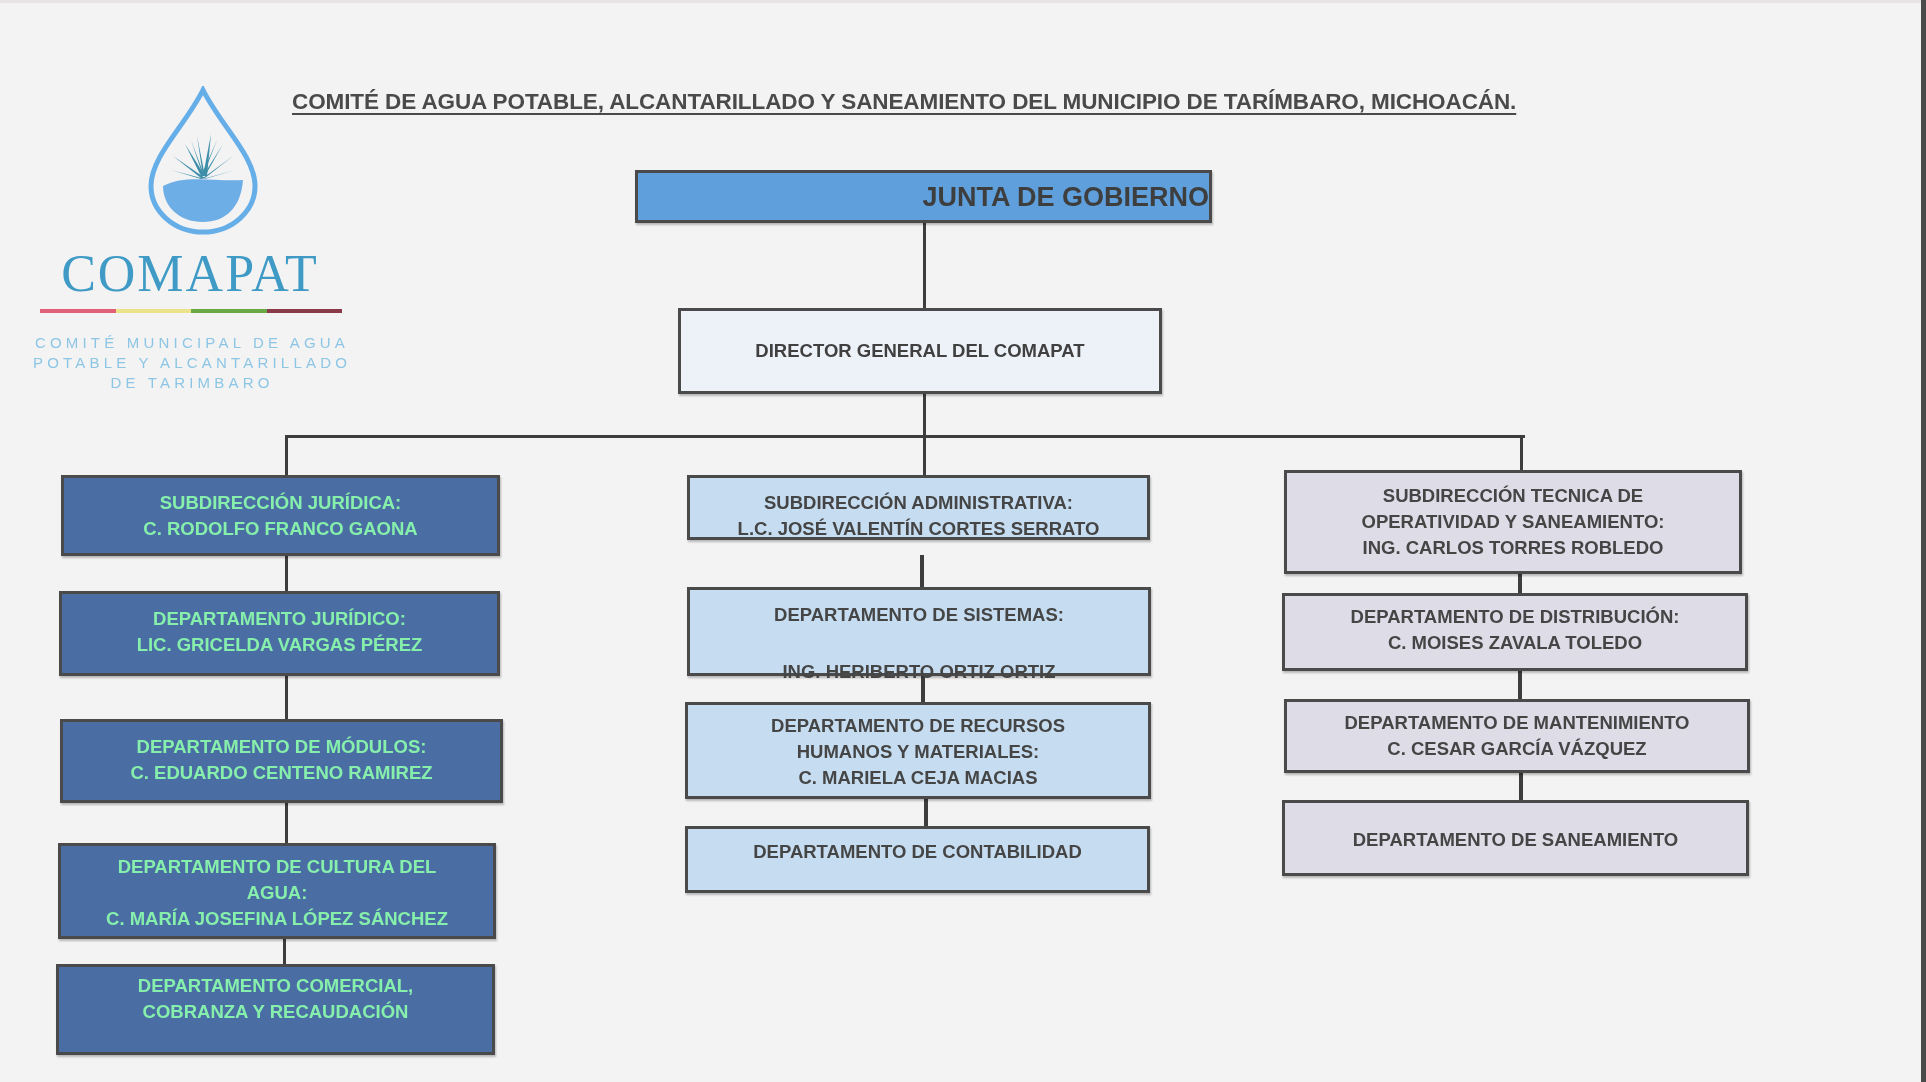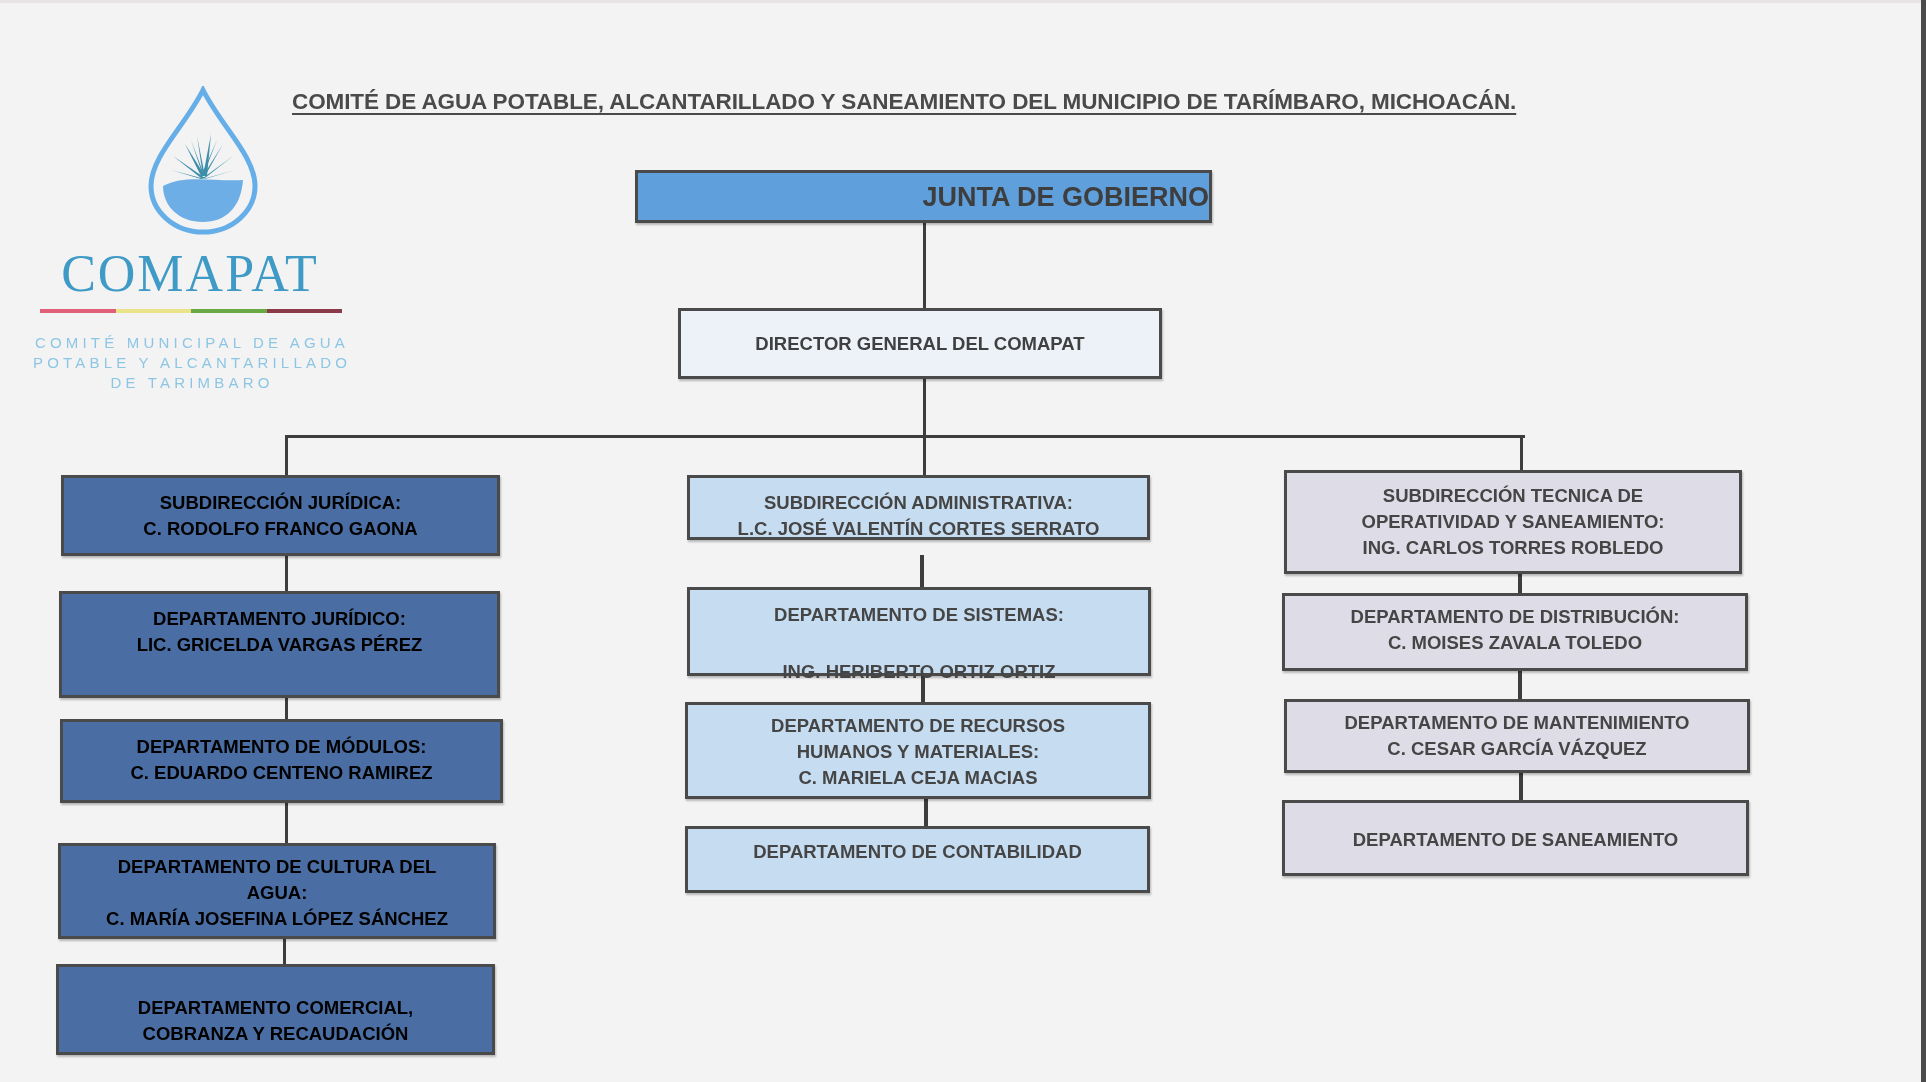--- a/index.html
+++ b/index.html
@@ -40,21 +40,21 @@
   .box {
     position: absolute; box-sizing: border-box;
     border: 3px solid #4a4a4a;
     display: flex; flex-direction: column; align-items: center; justify-content: center;
     text-align: center; font-weight: bold; font-size: 18.5px; line-height: 26px;
     box-shadow: 1px 2px 2px rgba(0,0,0,0.25);
   }
   .box .ln { display: block; white-space: nowrap; }
   .box.junta { background: #5fa0dc; color: #3e3e3e; font-size: 27px; line-height: 30px; align-items: flex-end; }
   .box.director { background: #edf1f8; color: #404040; }
-  .box.dark { background: #4a6ea4; color: #000000; text-align: center; }
+  .box.dark { background: #4a6ea4; color: #86efac; text-align: center; }
   .box.light { background: #c6ddf1; color: #454545; }
   .box.gray { background: #dddce7; color: #454545; }
   .box.top-align { justify-content: flex-start; padding-top: 12px; }
 </style>
 </head>
 <body>
 
 <div class="top-edge"></div>
 <div class="right-edge"></div>
 
@@ -108,42 +108,42 @@
   <div class="line" style="left:924px; top:798px; width:4px; height:30px;"></div>
 
   <div class="line" style="left:1518px; top:573px; width:4px; height:21px;"></div>
   <div class="line" style="left:1518px; top:670px; width:4px; height:31px;"></div>
   <div class="line" style="left:1519px; top:772px; width:4px; height:29px;"></div>
 </div>
 
 <div class="box junta" style="left:635px; top:170px; width:577px; height:53px;">
   <span class="ln">JUNTA DE GOBIERNO</span>
 </div>
-<div class="box director" style="left:678px; top:308px; width:484px; height:71px;">
+<div class="box director" style="left:678px; top:308px; width:484px; height:86px;">
   <span class="ln">DIRECTOR GENERAL DEL COMAPAT</span>
 </div>
 
 <div class="box dark top-align" style="left:61px; top:475px; width:439px; height:81px;">
   <span class="ln">SUBDIRECCIÓN JURÍDICA:</span>
   <span class="ln">C. RODOLFO FRANCO GAONA</span>
 </div>
-<div class="box dark top-align" style="left:59px; top:591px; width:441px; height:107px;">
+<div class="box dark top-align" style="left:59px; top:591px; width:441px; height:85px;">
   <span class="ln">DEPARTAMENTO JURÍDICO:</span>
   <span class="ln">LIC. GRICELDA VARGAS PÉREZ</span>
 </div>
 <div class="box dark top-align" style="left:60px; top:719px; width:443px; height:84px;">
   <span class="ln">DEPARTAMENTO DE MÓDULOS:</span>
   <span class="ln">C. EDUARDO CENTENO RAMIREZ</span>
 </div>
 <div class="box dark top-align" style="left:58px; top:843px; width:438px; height:96px; padding-top:8px;">
   <span class="ln">DEPARTAMENTO DE CULTURA DEL</span>
   <span class="ln">AGUA:</span>
   <span class="ln">C. MARÍA JOSEFINA LÓPEZ SÁNCHEZ</span>
 </div>
-<div class="box dark top-align" style="left:56px; top:964px; width:439px; height:91px; padding-top:28px;">
+<div class="box dark top-align" style="left:56px; top:964px; width:439px; height:91px; padding-top:6px;">
   <span class="ln">DEPARTAMENTO COMERCIAL,</span>
   <span class="ln">COBRANZA Y RECAUDACIÓN</span>
 </div>
 
 <div class="box light top-align" style="left:687px; top:475px; width:463px; height:65px;">
   <span class="ln">SUBDIRECCIÓN ADMINISTRATIVA:</span>
   <span class="ln">L.C. JOSÉ VALENTÍN CORTES SERRATO</span>
 </div>
 <div class="box light top-align" style="left:687px; top:587px; width:464px; height:89px;gap:31px;">
   <span class="ln">DEPARTAMENTO DE SISTEMAS:</span>

